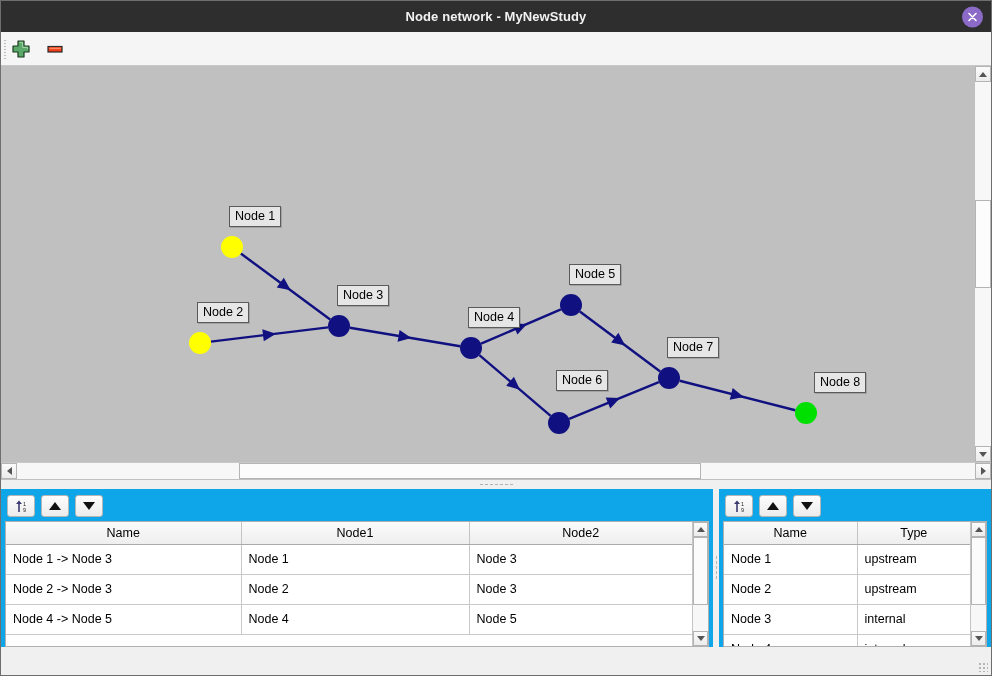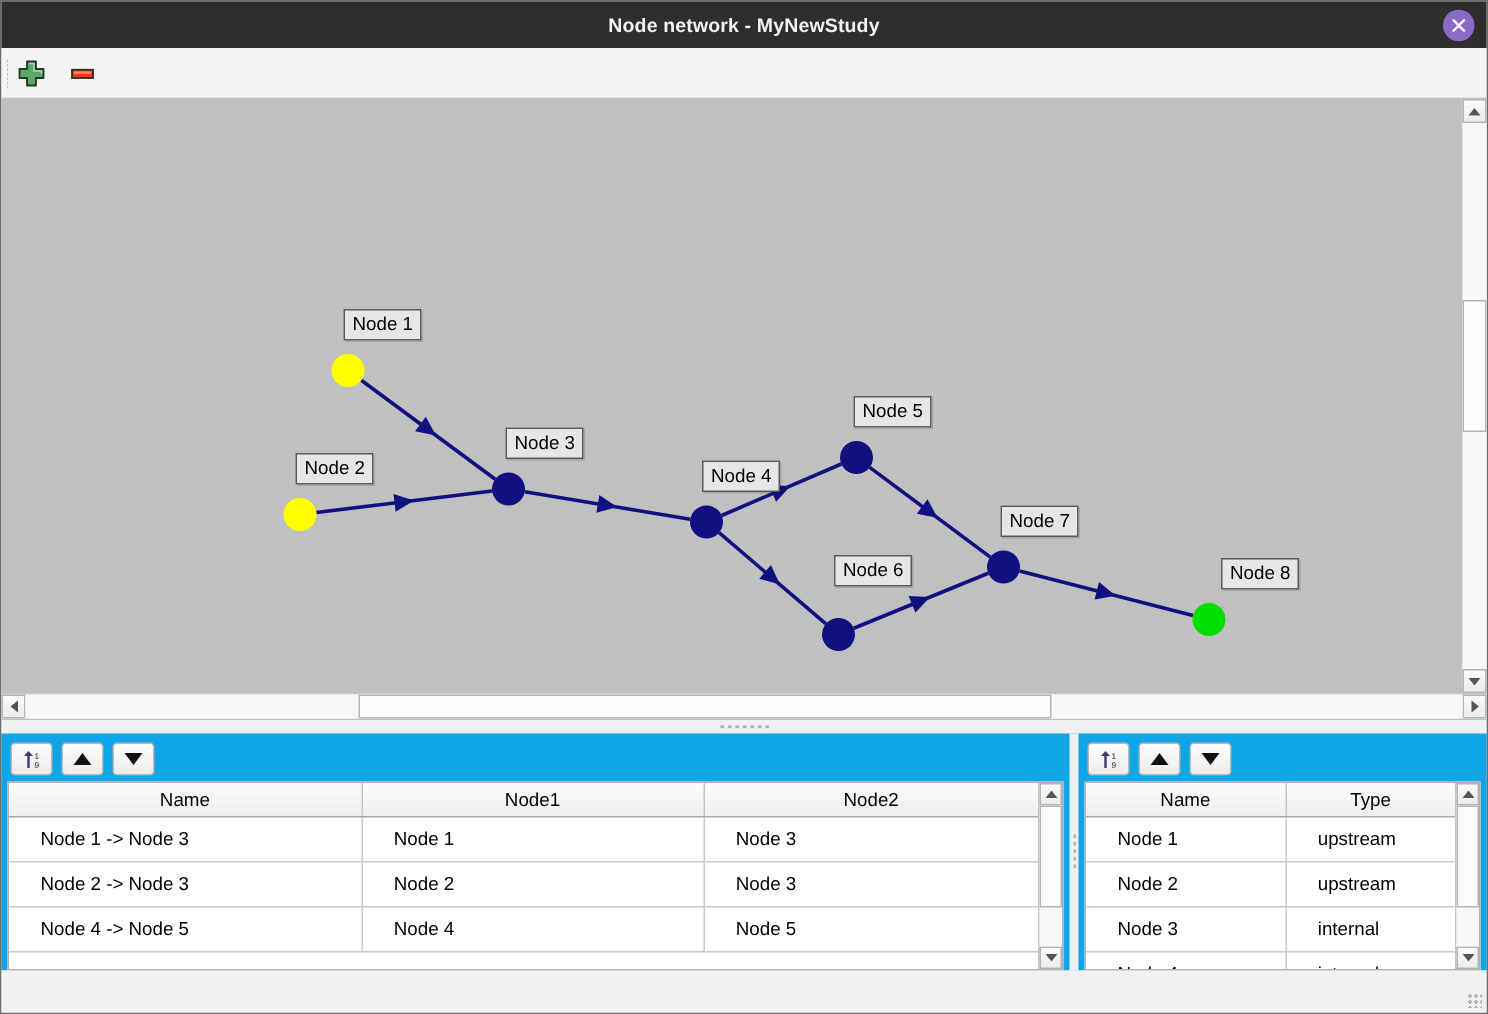--- a/index.html
+++ b/index.html
@@ -237,21 +237,21 @@
     text-align: center;
     padding: 0 4px;
     white-space: nowrap;
     cursor: pointer;
   }
   thead th:last-child { border-right: none; }
   tbody td {
     border-right: 1px solid #c9c9c9;
     border-bottom: 1px solid #c9c9c9;
     height: 30px;
-    padding: 0 21px;
+    padding: 0 7px;
     color: #000;
     background: #ffffff;
     white-space: nowrap;
     overflow: hidden;
     text-overflow: ellipsis;
     cursor: default;
   }
   tbody td:last-child { border-right: none; }
 
   .tbl-vscroll {

